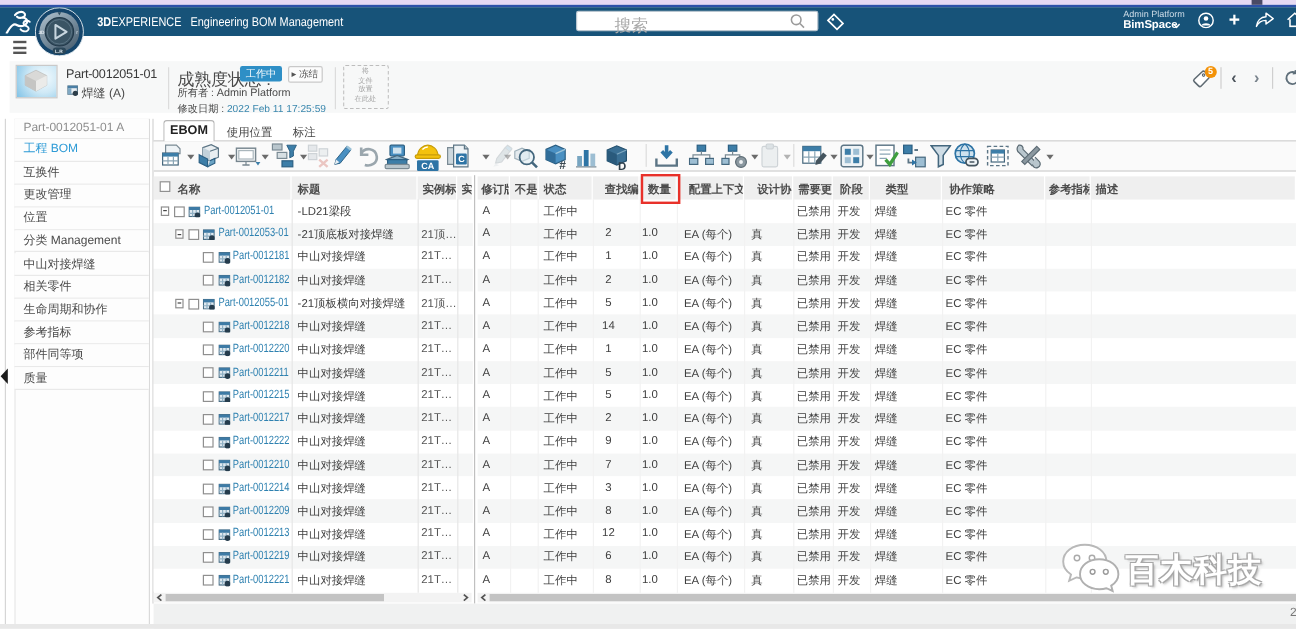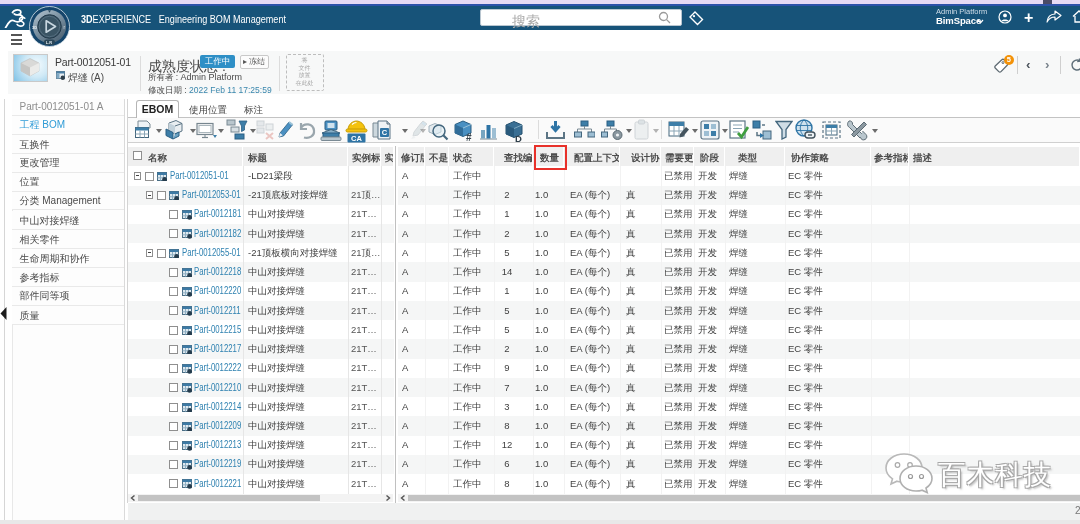--- a/index.html
+++ b/index.html
@@ -11,21 +11,21 @@
 .row{left:128px;width:952px;height:19.235px}
 .exp{width:5.5px;height:5.5px;border:1px solid #8f8f8f;background:#fff}
 .exp::after{content:"";position:absolute;left:1px;top:2.2px;width:3.5px;height:1px;background:#444}
 .cb{width:7px;height:7px;border:1px solid #8f8f8f;background:#fff}
 .vl{top:166px;width:1px;height:328px;background:#e3e3e3}
 .hc{top:146.5px;height:19px;background:#efefef;border-bottom:1px solid #c6c6c6}
 .ht{top:151.5px;font-size:9.5px;font-weight:bold;color:#4c4c4c;white-space:nowrap;overflow:hidden;height:12px}
 .sit{box-sizing:border-box;left:12px;width:111.5px;padding-left:7.5px;font-size:10px;color:#4a4a4a;border-bottom:1px solid #e9e9e9;white-space:nowrap;overflow:hidden;background:#fdfdfd}
 .sgrey{color:#8d8d8d}
 .sblue{color:#2e9bd6}
-.wtxt{font-size:27.5px;font-weight:normal;color:#fff;letter-spacing:1px;
+.wtxt{font-size:27.5px;font-weight:bold;color:#fff;letter-spacing:1px;
  text-shadow:-1px -1px 0 #a8a8a8,1px -1px 0 #a8a8a8,-1px 1px 0 #a8a8a8,1px 1px 0 #a8a8a8,2px 2px 2px rgba(120,120,120,.5)}
 </style></head>
 <body>
 
 <div class="abs" style="left:0;top:0;width:1080px;height:4px;background:#e6daf3"></div>
 <div class="abs" style="left:0;top:3.5px;width:1080px;height:2.5px;background:#2d52a8"></div>
 <div class="abs" style="left:1043px;top:0;width:9px;height:3.5px;background:#4a4a66"></div>
 
 <div class="abs" style="left:0;top:6px;width:1080px;height:23.5px;background:#175379"></div>
 

